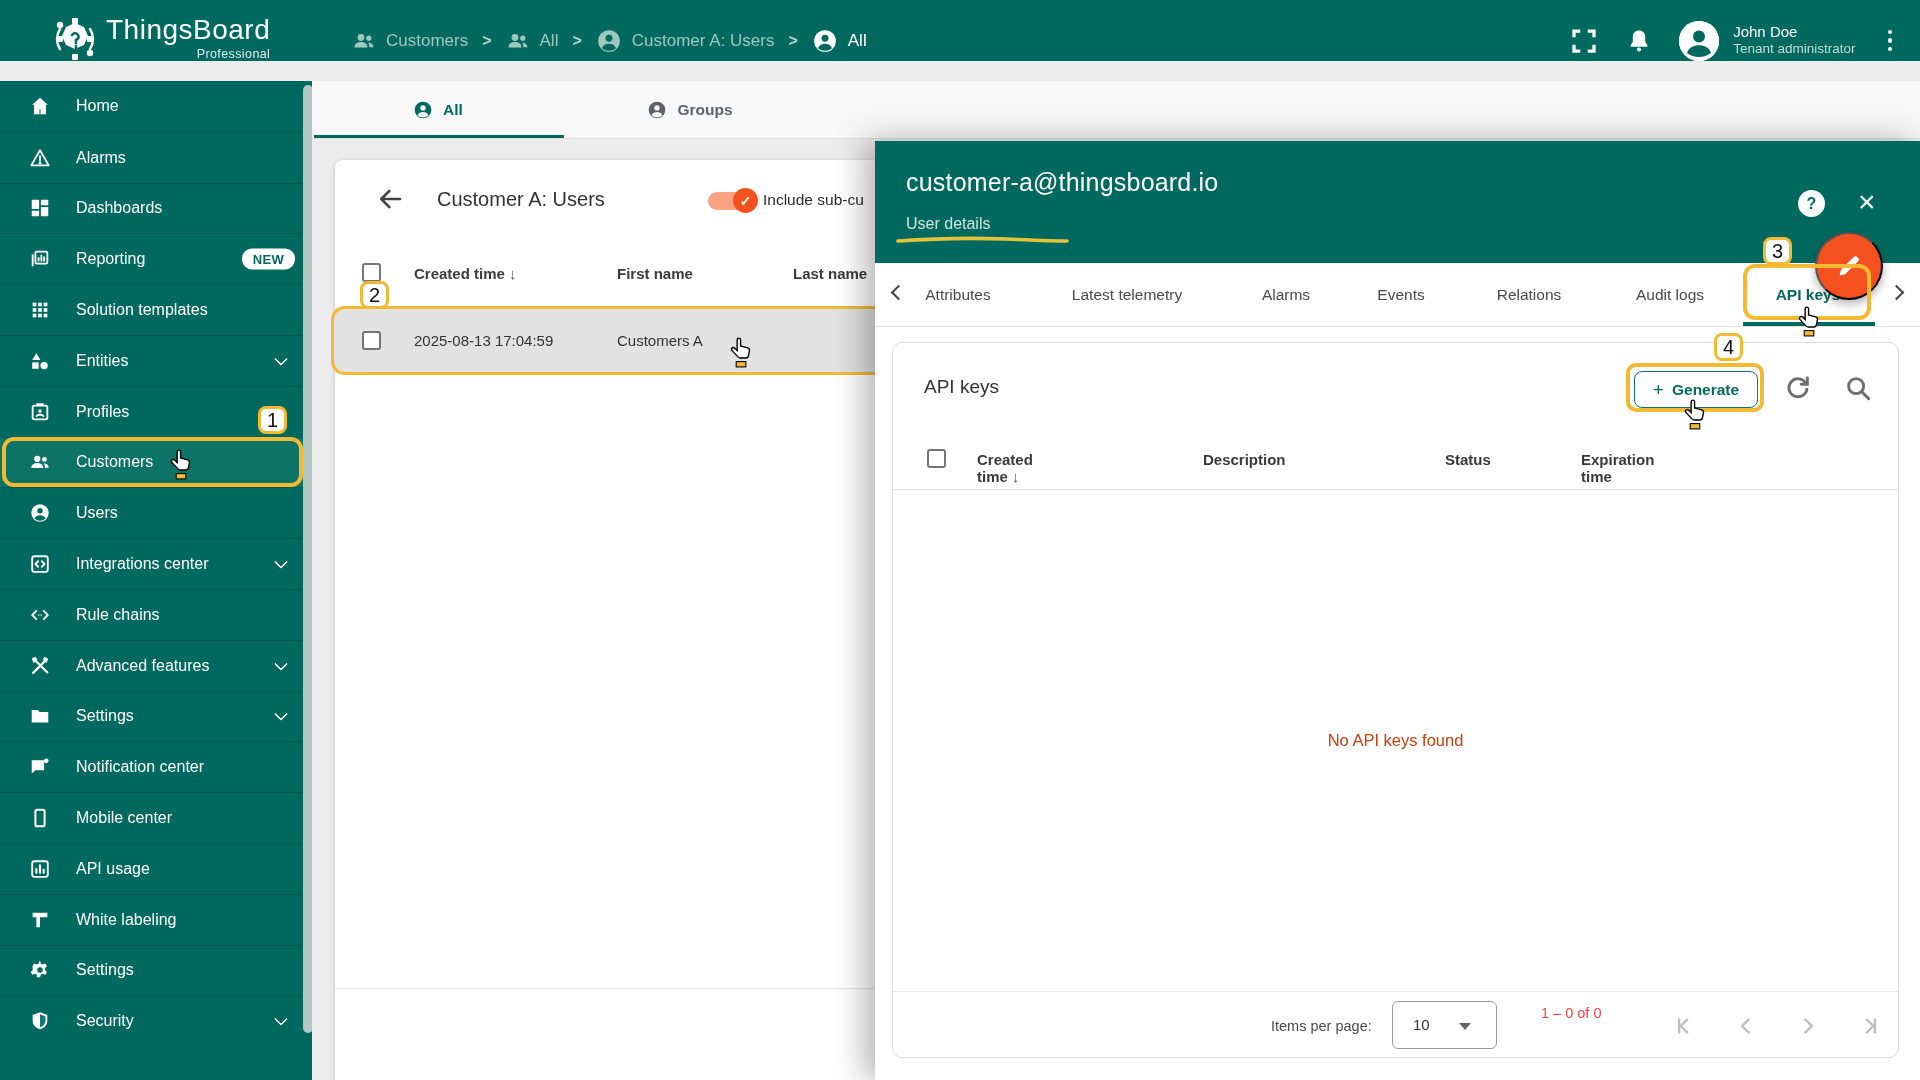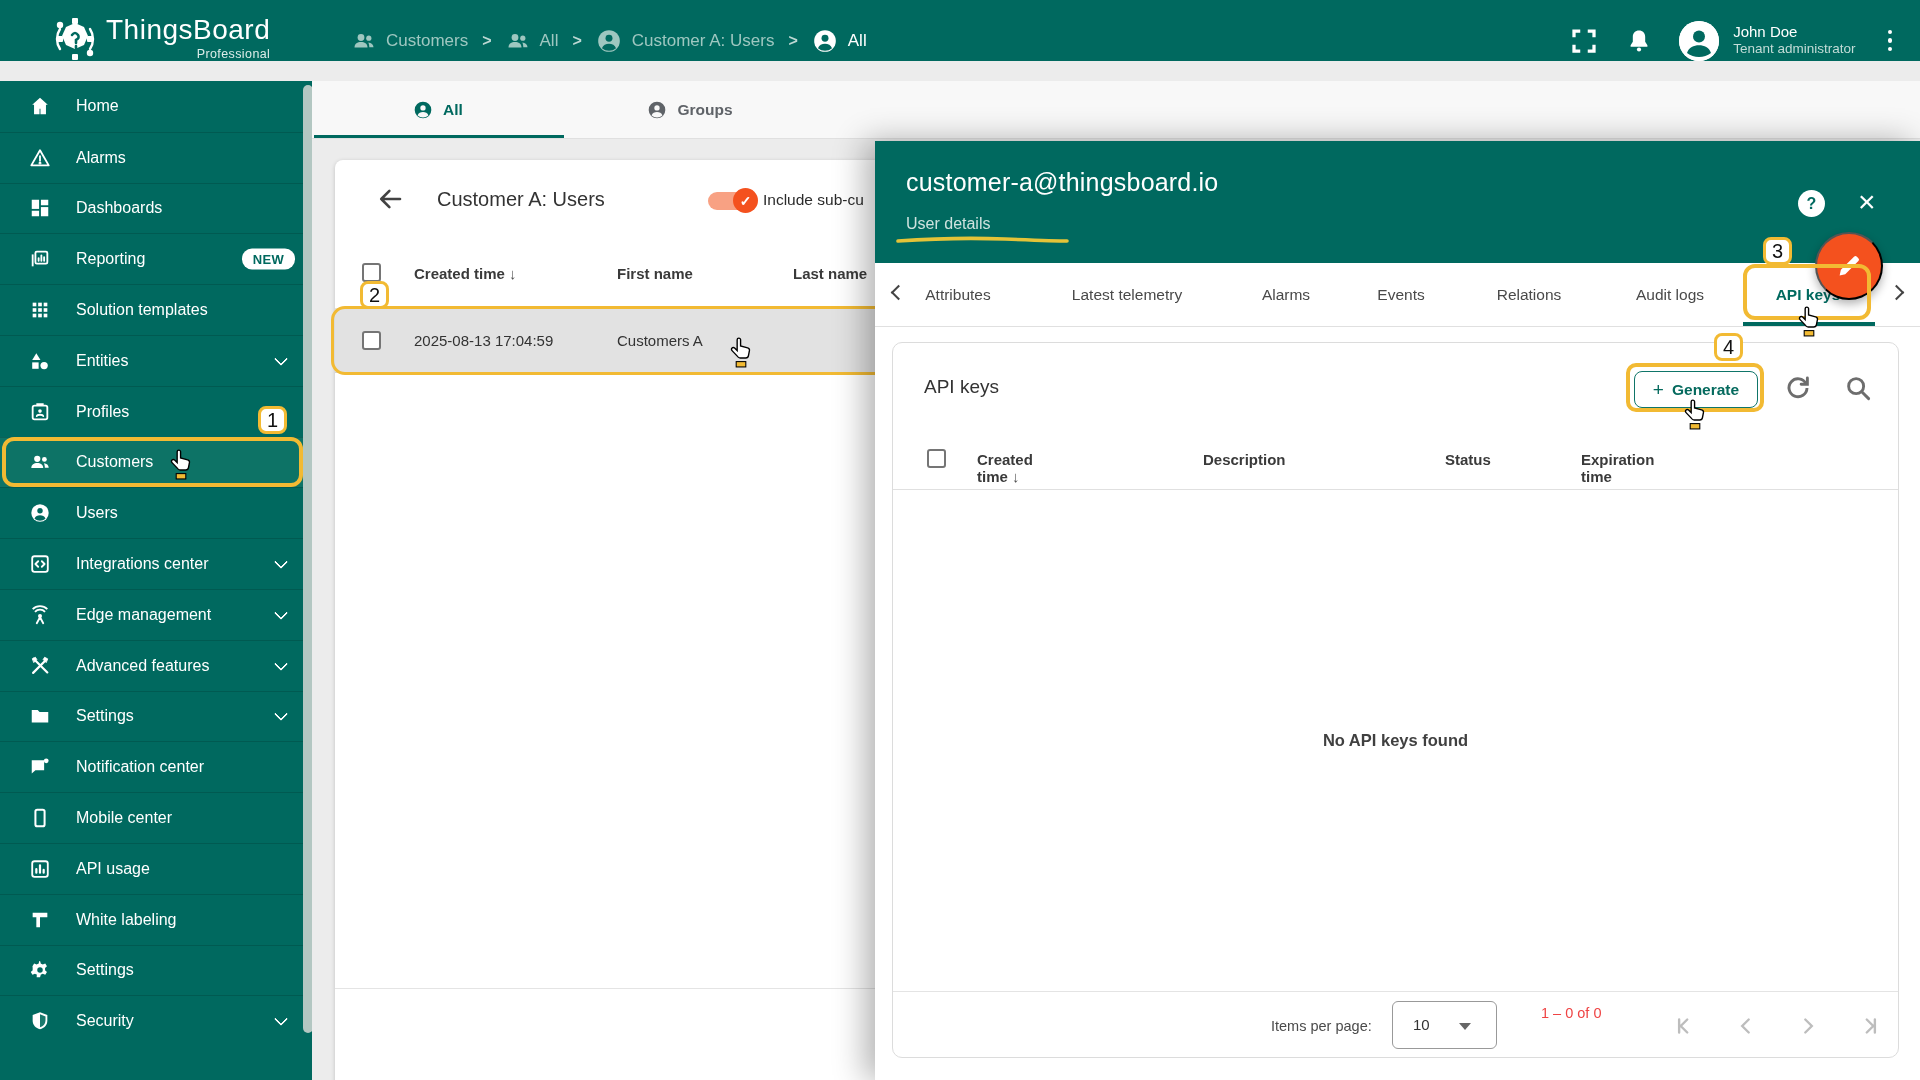--- a/index.html
+++ b/index.html
@@ -76,21 +76,21 @@
   .tab-chev.left { left:18px; transform:rotate(45deg); }
   .tab-chev.right { left:1016px; transform:rotate(-135deg); }
   .fab { position:absolute; left:940px; top:91px; width:68px; height:68px; border-radius:50%; background:#f4511e; box-shadow:0 4px 10px rgba(0,0,0,0.3); display:flex; align-items:center; justify-content:center; z-index:8; }
 
   .d-card { position:absolute; left:17px; top:201px; width:1007px; height:716px; background:#fff; border:1px solid #dcdcdc; border-radius:10px; }
   .dc-title { position:absolute; left:31px; top:33px; font-size:19px; font-weight:500; color:#333; }
   .gen-btn { position:absolute; left:741px; top:28px; width:124px; height:37px; border:1.5px solid #0f7569; border-radius:8px; background:#fff; color:#056a5e; font-size:15.5px; font-weight:700; display:flex; align-items:center; justify-content:center; gap:8px; }
   .icon-btn { position:absolute; top:30px; color:#6d6d6d; }
   .d-thead { position:absolute; font-size:15px; font-weight:700; color:#3a3a3a; }
   .d-headrow-divider { position:absolute; left:0; top:146px; width:100%; height:1px; background:#e0e0e0; }
-  .empty-text { position:absolute; left:0; top:388px; width:100%; text-align:center; font-size:16.5px; color:#404040;font-weight:bold; }
+  .empty-text { position:absolute; left:0; top:388px; width:100%; text-align:center; font-size:16.5px; color:#c2410c; }
   .d-pag { position:absolute; left:0; top:648px; width:100%; height:68px; border-top:1px solid #e4e4e4; font-size:14.5px; color:#4a4a4a; }
   .pp-label { position:absolute; left:378px; top:26px; }
   .pp-select { position:absolute; left:499px; top:9px; width:105px; height:48px; border:1.5px solid #999; border-radius:6px; }
   .pp-value { position:absolute; left:20px; top:14px; font-size:15px; color:#333; }
   .pp-caret { position:absolute; left:66px; top:21px; width:0; height:0; border-left:6px solid transparent; border-right:6px solid transparent; border-top:7px solid #666; }
   .pp-range { position:absolute; left:648px; top:13px; color:#ef4444; }
   .pg-ic { position:absolute; top:21px; color:#bdbdbd; }
 
   
   .ann-badge { position:absolute; width:29px; height:28px; background:#fff; border:3px solid #f2ba33; border-radius:8px; display:flex; align-items:center; justify-content:center; font-size:20px; color:#111; z-index:50; }
@@ -316,27 +316,26 @@
             <rect x="3.5" y="3.5" width="17" height="17" rx="2.5"></rect>
             <path d="M10 9l-3 3 3 3M14 9l3 3-3 3" stroke-linecap="round" stroke-linejoin="round"></path>
           </svg>
         </span>
       <span>Integrations center</span>
       <span class="chev"></span>
     </div>
     <div class="nav-item">
       <span class="nav-icon">
           <svg width="22" height="22" viewBox="0 0 24 24" fill="none" stroke="#fff" stroke-width="2">
-            <path d="M6.5 8.5a7.5 7.5 0 0 1 11 0M4 5.5a11.5 11.5 0 0 1 16 0"></path>
-            <circle cx="12" cy="13" r="2.2" fill="#fff" stroke="none"></circle>
-            <path d="M12 14.5 8.5 21M12 14.5l3.5 6.5" stroke-linecap="round"></path>
-          </svg>
-        </span>
-      <span>Edge management</span>
-      <span class="chev"></span>
+            <path d="M8 7.5 3.5 12 8 16.5M16 7.5l4.5 4.5L16 16.5" stroke-linecap="round" stroke-linejoin="round"></path>
+            <circle cx="10.7" cy="12" r="0.8" fill="#fff" stroke="none"></circle>
+            <circle cx="13.3" cy="12" r="0.8" fill="#fff" stroke="none"></circle>
+          </svg>
+        </span>
+      <span>Rule chains</span>
     </div>
     <div class="nav-item">
       <span class="nav-icon">
           <svg width="22" height="22" viewBox="0 0 24 24" fill="none" stroke="#fff" stroke-width="2.4" stroke-linecap="round">
             <path d="M5 4l15 15M19 5 4.5 19.5"></path>
             <path d="M4 4l3-1.5L8.5 5 5.5 8z" fill="#fff" stroke-width="1"></path>
             <path d="M20 4l-3-1.5L15.5 5l3 3z" fill="#fff" stroke-width="1"></path>
           </svg>
         </span>
       <span>Advanced features</span>

